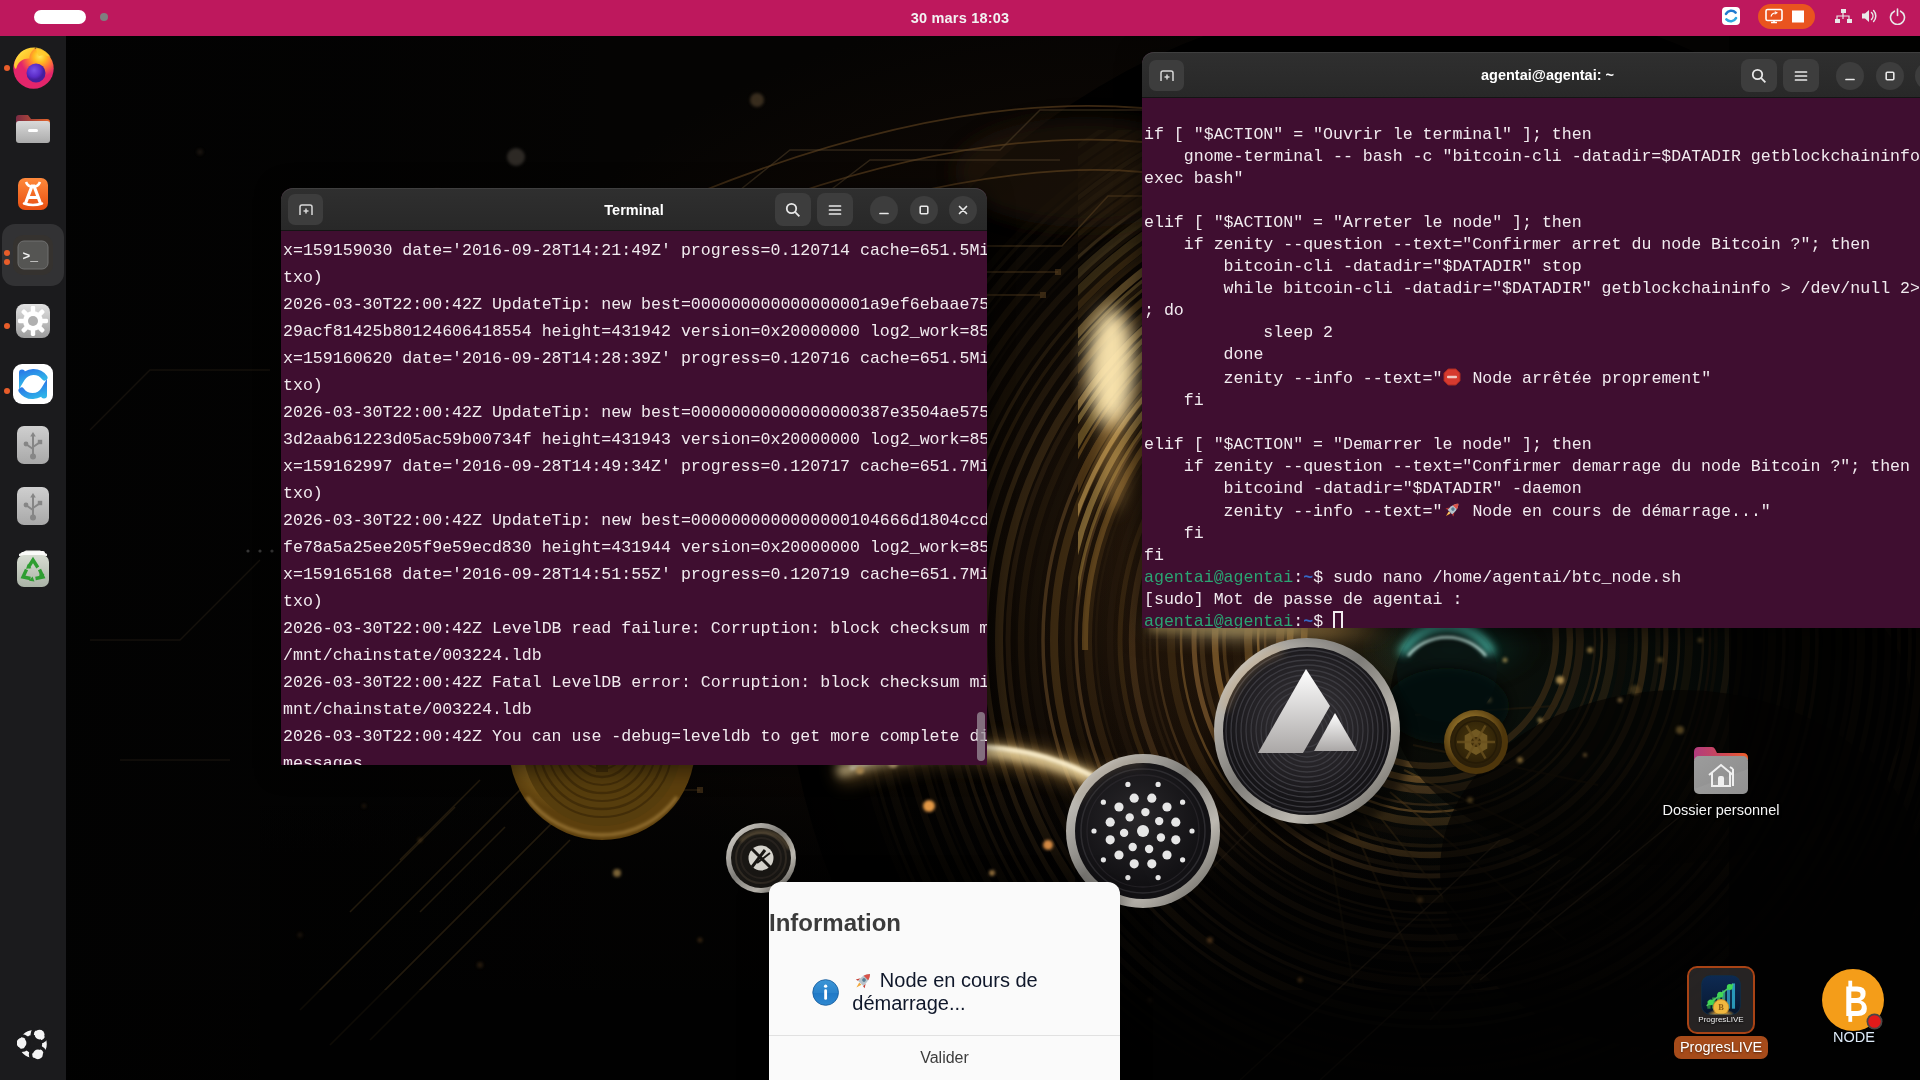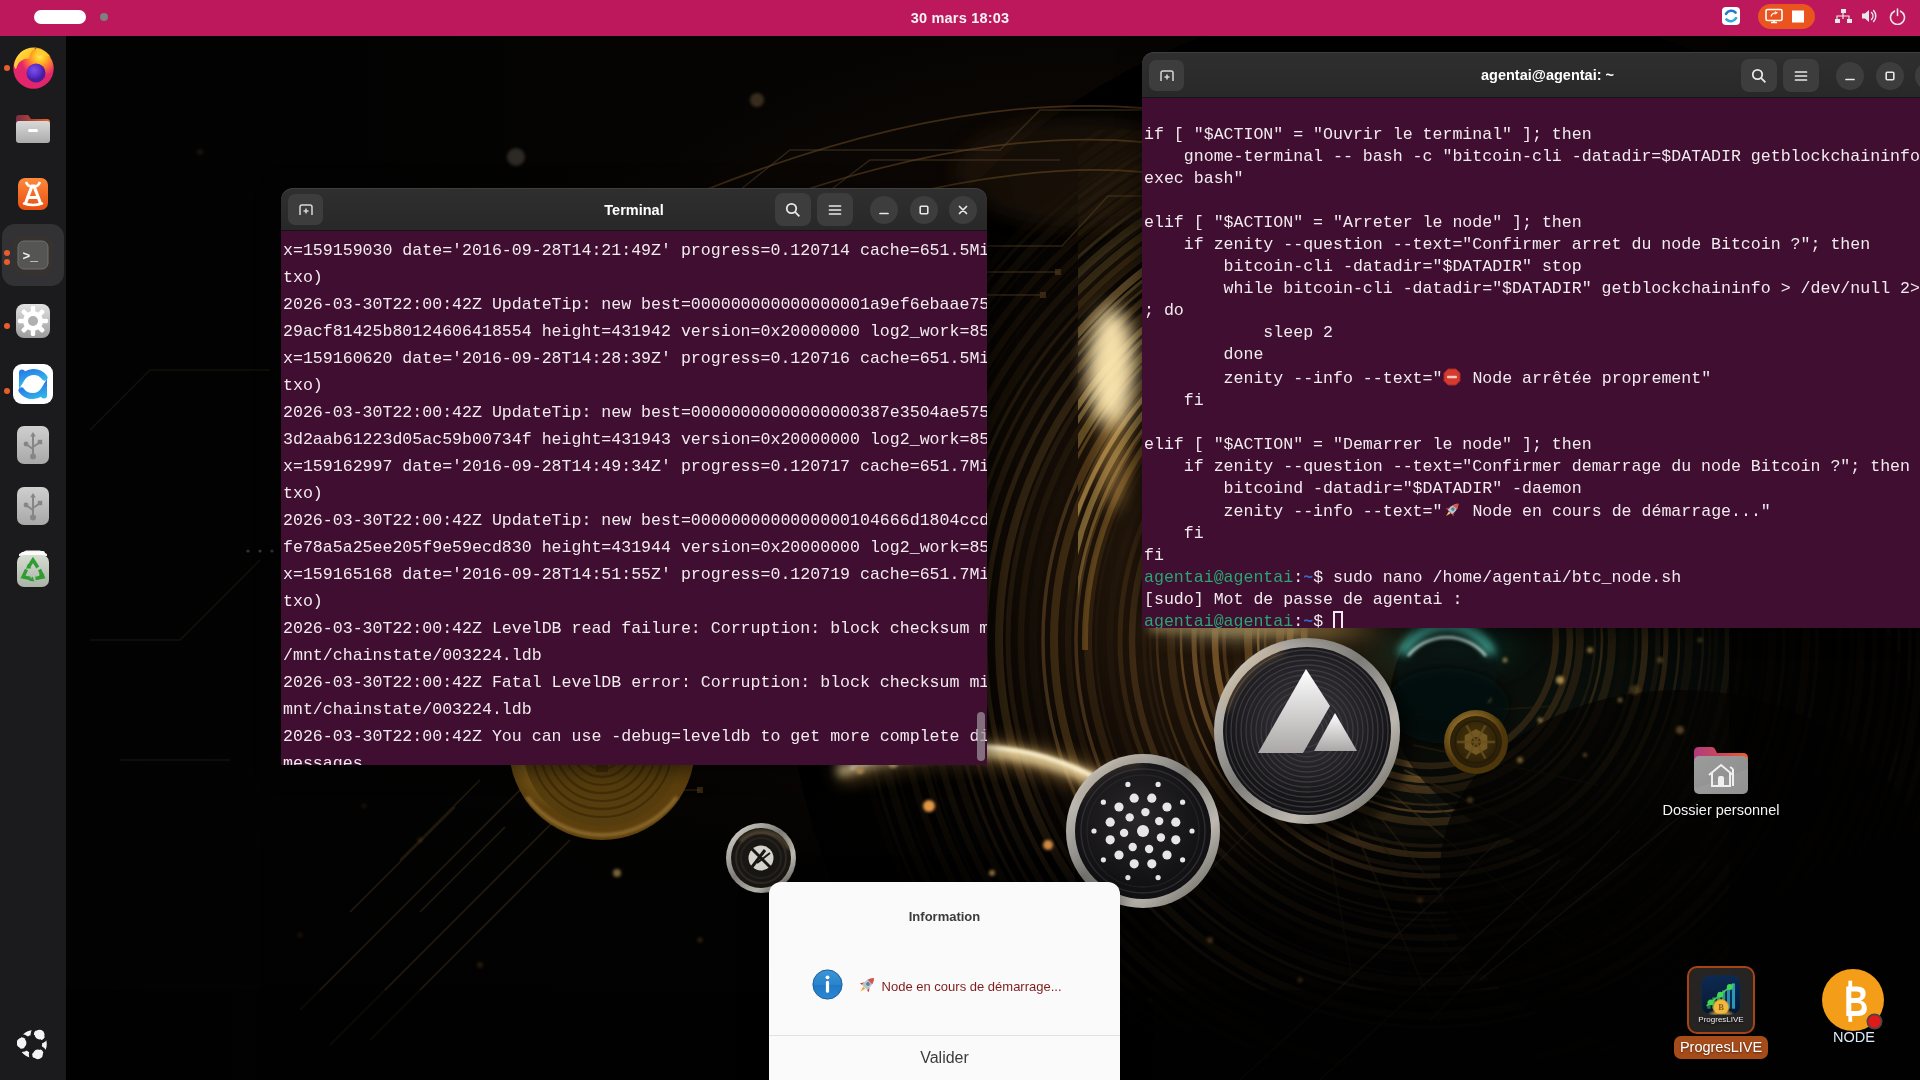--- a/index.html
+++ b/index.html
@@ -24,23 +24,23 @@
 #t2 .sqbtn{top:7px}
 #t2 .cbtn{top:10px}
 #t2 .ntab{top:8px}
 .tpre .g{color:#2ba573;font-weight:400}
 .tpre .bl{color:#3568c4;font-weight:700}
 .cur{display:inline-block;width:10px;height:20px;background:#f1ebef;vertical-align:-4px}
 .hcur{display:inline-block;width:10px;height:19px;border:2px solid #f1ebef;vertical-align:-4px}
 .emo{display:inline-block;width:20px;height:20px;vertical-align:-4px;letter-spacing:0}
 .sbar{position:absolute;width:8px;border-radius:4px;background:#9b8f98;opacity:.75}
 #dlg{position:absolute;left:769px;top:882px;width:351px;height:198px;background:#fafafa;border-radius:12px 12px 0 0;box-shadow:0 6px 28px rgba(0,0,0,.55);z-index:20}
-.dttl{position:absolute;left:0;right:0;top:27px;text-align:center;font-size:13px;font-weight:700;color:#3b3b3b}
+.dttl{position:absolute;left:0;right:0;top:27px;text-align:left;font-size:24px;font-weight:700;color:#3b3b3b}
 .drow{position:absolute;left:43px;top:87px;display:flex;align-items:center}
-.dtxt{margin-left:13px;font-size:13px;color:#7f1d1d}
+.dtxt{margin-left:13px;font-size:20px;color:#0f172a}
 .dsep{position:absolute;left:0;right:0;top:153px;height:1px;background:#e1e1e1}
 .dbtn{position:absolute;left:0;right:0;top:167px;text-align:center;font-size:16px;font-weight:400;color:#3c3c3c}
 .dico{position:absolute;z-index:2;text-align:center}
 .dlbl{position:absolute;top:60px;font-size:14.5px;color:#f5f5f5;text-shadow:0 1px 3px #000,0 0 2px #000;}
 #plwrap{position:absolute;left:1674px;top:966px;z-index:2}
 #plsel{position:absolute;left:13px;top:0;width:68px;height:68px;background:rgba(80,74,74,.48);border:2.5px solid #a84315;border-radius:10px;display:flex;justify-content:center;padding-top:7px}
 .plmini{position:absolute;left:0;right:0;top:47px;text-align:center;font-size:8px;color:#f0f0f0;text-shadow:0 1px 2px #000}
 #pllbl{position:absolute;left:0;top:70px;width:94px;height:23px;line-height:23px;background:#a64b1a;border-radius:7px;text-align:center;color:#fff;font-size:14.5px;text-shadow:0 1px 2px rgba(0,0,0,.5)}
 </style></head>
 <body>

